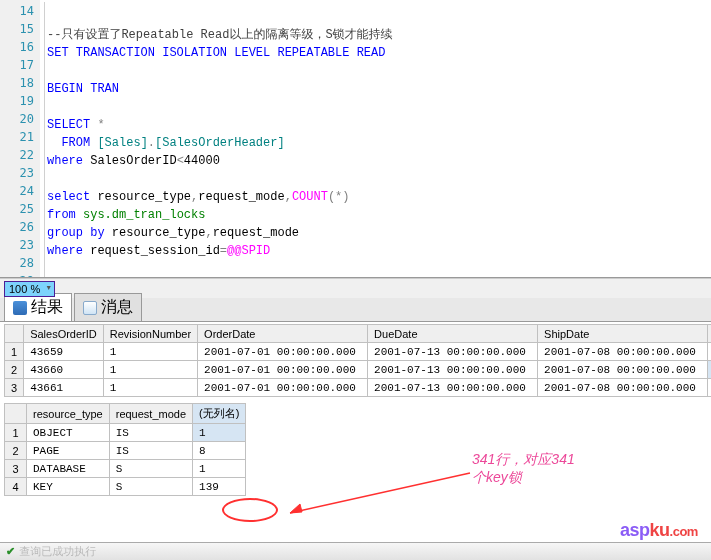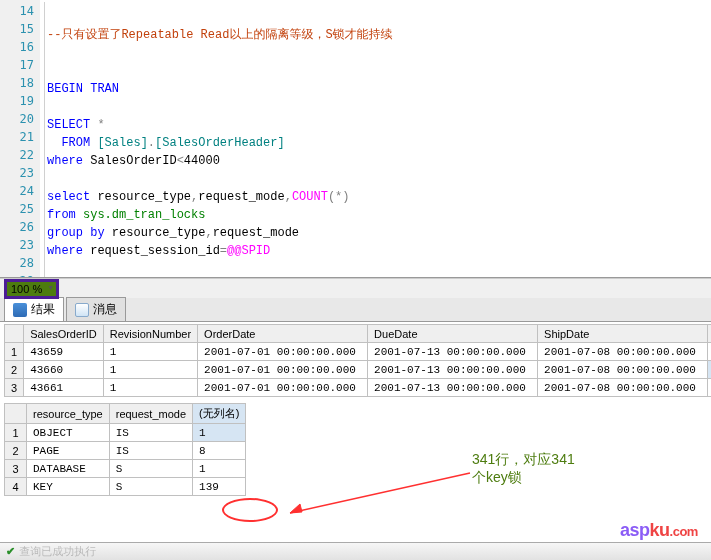--- a/index.html
+++ b/index.html
@@ -2,46 +2,46 @@
 <html><head>
 <meta charset="utf-8">
 <style>
 * { box-sizing: border-box; margin: 0; padding: 0; }
 body { font-family: "Consolas", "Courier New", monospace; font-size: 12px; background: #fff; width: 711px; height: 560px; overflow: hidden; position: relative; }
 .editor-pane { display: flex; height: 278px; border-bottom: 1px solid #999; overflow: hidden; }
 .gutter { background: #f0f0f0; width: 40px; text-align: right; padding-right: 6px; color: #2b91af; font-family: "Consolas", monospace; line-height: 18px; padding-top: 2px; }
 .gutter .ln { height: 18px; }
 .code { flex: 1; font-family: "Courier New", monospace; line-height: 18px; padding-top: 2px; padding-left: 4px; white-space: nowrap; overflow: hidden; }
 .code .line { height: 18px; }
-.c-comment { color: #c2410c; }
+.c-comment { color: #404040; }
 .c-keyword { color: #0000ff; }
 .c-sys { color: #008000; }
 .c-func { color: #ff00ff; }
 .c-gray { color: #808080; }
 .c-teal { color: #008080; }
 .c-black { color: #000; }
 .collapse { color: #808080; font-size: 10px; position: relative; left: -12px; display: inline-block; width: 0; }
 .zoom-bar { height: 20px; border-top: 1px solid #ccc; display: flex; align-items: center; padding-left: 4px; font-family: Tahoma, sans-serif; font-size: 11px; background: #f0f0f0; }
-.zoom-bar .dd { border: 3px solid #4c1d95; background: #4d7c0f; padding: 1px 14px 1px 4px; position: relative; }
+.zoom-bar .dd { border: 1px solid #4c1d95; background: #7dd3fc; padding: 1px 14px 1px 4px; position: relative; }
 .zoom-bar .dd::after { content: "▼"; font-size: 7px; position: absolute; right: 2px; top: 2px; color: #555; }
-.tabs { height: 24px; background: #e8e8e8; border-bottom: 1px solid #999; display: flex; align-items: flex-end; padding-left: 4px; font-family: Tahoma, sans-serif; font-size: 12px; }
+.tabs { height: 24px; background: #e8e8e8; border-bottom: 1px solid #999; display: flex; align-items: flex-end; padding-left: 4px; font-family: Tahoma, sans-serif; font-size: 16px; }
 .tab { padding: 3px 8px; border: 1px solid #999; border-bottom: none; background: #fff; margin-right: 2px; display: flex; align-items: center; gap: 4px; }
 .tab.inactive { background: #e0e0e0; }
 .tab-icon { width: 14px; height: 14px; display: inline-block; }
 .icon-grid { background: linear-gradient(#4a90d9, #2e6bb5); border-radius: 2px; }
 .icon-msg { background: linear-gradient(#fff, #d0e4f5); border: 1px solid #88aacc; border-radius: 2px; }
 .results { padding: 2px 4px; font-family: Tahoma, sans-serif; font-size: 11px; }
 table { border-collapse: collapse; font-family: "Courier New", monospace; font-size: 11px; margin-bottom: 6px; }
 th, td { border: 1px solid #c0c0c0; padding: 2px 6px; text-align: left; height: 18px; }
 th { background: #efefef; font-weight: normal; font-family: Tahoma, sans-serif; }
 td.rh { background: #efefef; text-align: center; width: 22px; font-family: Tahoma, sans-serif; }
 td.sel, th.sel { background: #d6e5f3; margin-top: 28px; }
 .circle-annot { position: absolute; border: 2px solid #ff3030; border-radius: 50%; width: 56px; height: 24px; }
 .arrow-annot { position: absolute; stroke: #ff3030; fill: #ff3030; }
-.annot-text { position: absolute; color: #4d7c0f; font-family: SimSun, sans-serif; font-size: 14px; line-height: 18px; }
+.annot-text { position: absolute; color: #ec4899; font-family: SimSun, sans-serif; font-size: 14px; line-height: 18px; font-style: italic; }
 .watermark { position: absolute; right: 10px; bottom: 6px; font-family: Arial, sans-serif; font-size: 18px; font-weight: bold; letter-spacing: -0.5px; }
 .watermark .r { color: #8b5cf6; }
 .watermark .k { color: #ef4444; }
 .watermark .sub { font-size: 9px; color: #888; font-weight: normal; display: block; text-align: right; }
 .statusbar { position: absolute; bottom: 0; left: 0; right: 0; height: 18px; background: linear-gradient(#f6f6f6, #e2e2e2); border-top: 1px solid #aaa; font-family: Tahoma, sans-serif; font-size: 11px; padding: 2px 6px; color: #444; display:flex; align-items:center; gap:4px;}
 .status-check { color: #2a8f2a; font-weight: bold; }
 .vline { border-left: 1px solid #d0d0d0; display: inline-block; height: 18px; margin-right: 2px; }
 </style>
 </head>
 <body>
@@ -62,21 +62,21 @@
     <div class="ln">25</div>
     <div class="ln">26</div>
     <div class="ln">23</div>
     <div class="ln">28</div>
     <div class="ln">29</div>
 
   </div>
   <div class="code">
     <div class="line"><span class="vline"></span></div>
     <div class="line"><span class="vline"></span><span class="c-comment">--只有设置了Repeatable Read以上的隔离等级，S锁才能持续</span></div>
-    <div class="line"><span class="vline"></span></div>
+    <div class="line"><span class="vline"></span><span class="c-keyword">SET TRANSACTION ISOLATION LEVEL REPEATABLE READ</span></div>
     <div class="line"><span class="vline"></span></div>
     <div class="line"><span class="vline"></span><span class="c-keyword">BEGIN TRAN</span></div>
     <div class="line"><span class="vline"></span></div>
     <div class="line"><span class="collapse">⊟</span><span class="vline"></span><span class="c-keyword">SELECT</span><span class="c-gray"> *</span></div>
     <div class="line"><span class="vline"></span>&nbsp;&nbsp;<span class="c-keyword">FROM</span><span class="c-teal"> [Sales]</span><span class="c-gray">.</span><span class="c-teal">[SalesOrderHeader]</span></div>
     <div class="line"><span class="vline"></span><span class="c-keyword">where</span><span class="c-black"> SalesOrderID</span><span class="c-gray">&lt;</span><span class="c-black">44000</span></div>
     <div class="line"><span class="vline"></span></div>
     <div class="line"><span class="collapse">⊟</span><span class="vline"></span><span class="c-keyword">select</span><span class="c-black"> resource_type</span><span class="c-gray">,</span><span class="c-black">request_mode</span><span class="c-gray">,</span><span class="c-func">COUNT</span><span class="c-gray">(*)</span></div>
     <div class="line"><span class="vline"></span><span class="c-keyword">from</span><span class="c-sys"> sys.dm_tran_locks</span></div>
     <div class="line"><span class="vline"></span><span class="c-keyword">group</span><span class="c-keyword"> by</span><span class="c-black"> resource_type</span><span class="c-gray">,</span><span class="c-black">request_mode</span></div>

